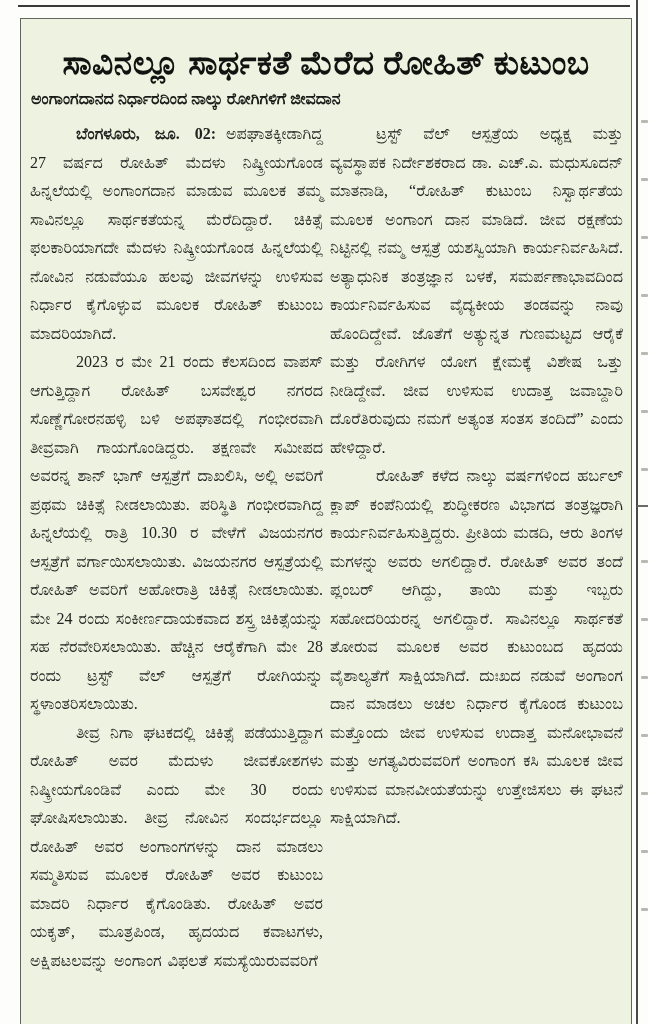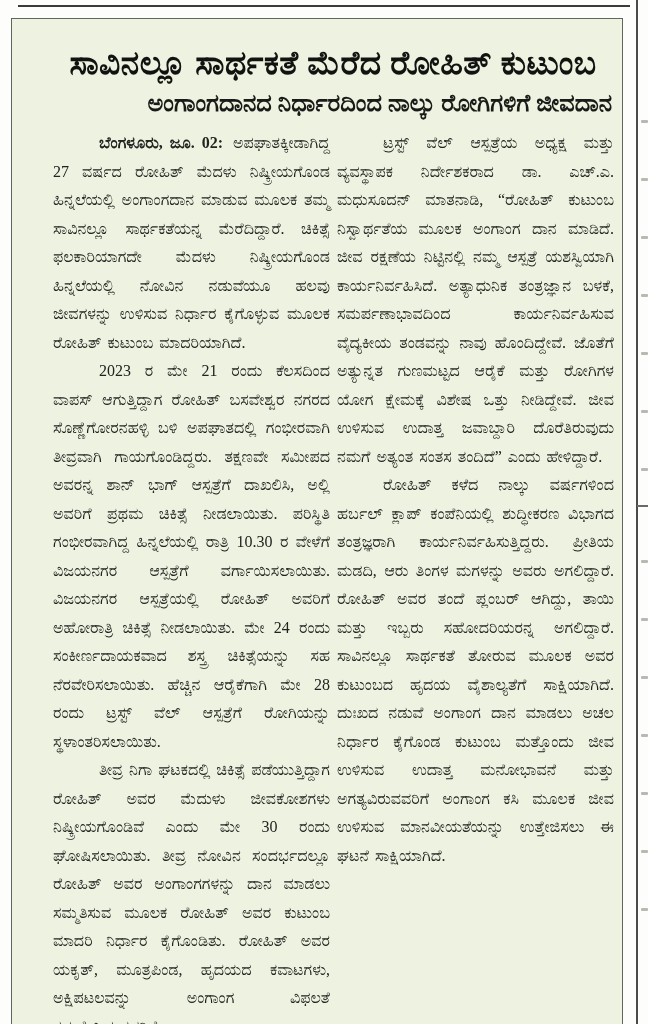--- a/index.html
+++ b/index.html
@@ -49,46 +49,45 @@
     left: 637px;
     top: 505px;
     width: 11px;
     height: 2px;
     background: #6a6a66;
   }
 
   
   .article-box {
     position: absolute;
-    left: 11px;
+    left: 20px;
     top: 18px;
     width: 612px;
     height: 1006px;
     background: #edf3e0;
     border: 1px solid #62655c;
     border-bottom: none;
     box-sizing: border-box;
     color: #1d1d1b;
-    padding-left: 32px;
   }
 
   .headline {
     margin: 24px 10px 6px 10px;
     text-align: center;
     font-size: 33px;
     line-height: 1.25;
     font-weight: 700;
     color: #121210;
     letter-spacing: 0.5px;
   }
 
   .subheadline {
     margin: 4px 10px 10px 10px;
-    text-align: right;
-    font-size: 24px;
+    text-align: left;
+    font-size: 16px;
     font-weight: 700;
     color: #1a1a18;
   }
 
   .columns {
     display: flex;
     gap: 7px;
     padding: 2px 8px 0 9px;
   }
   .col {

